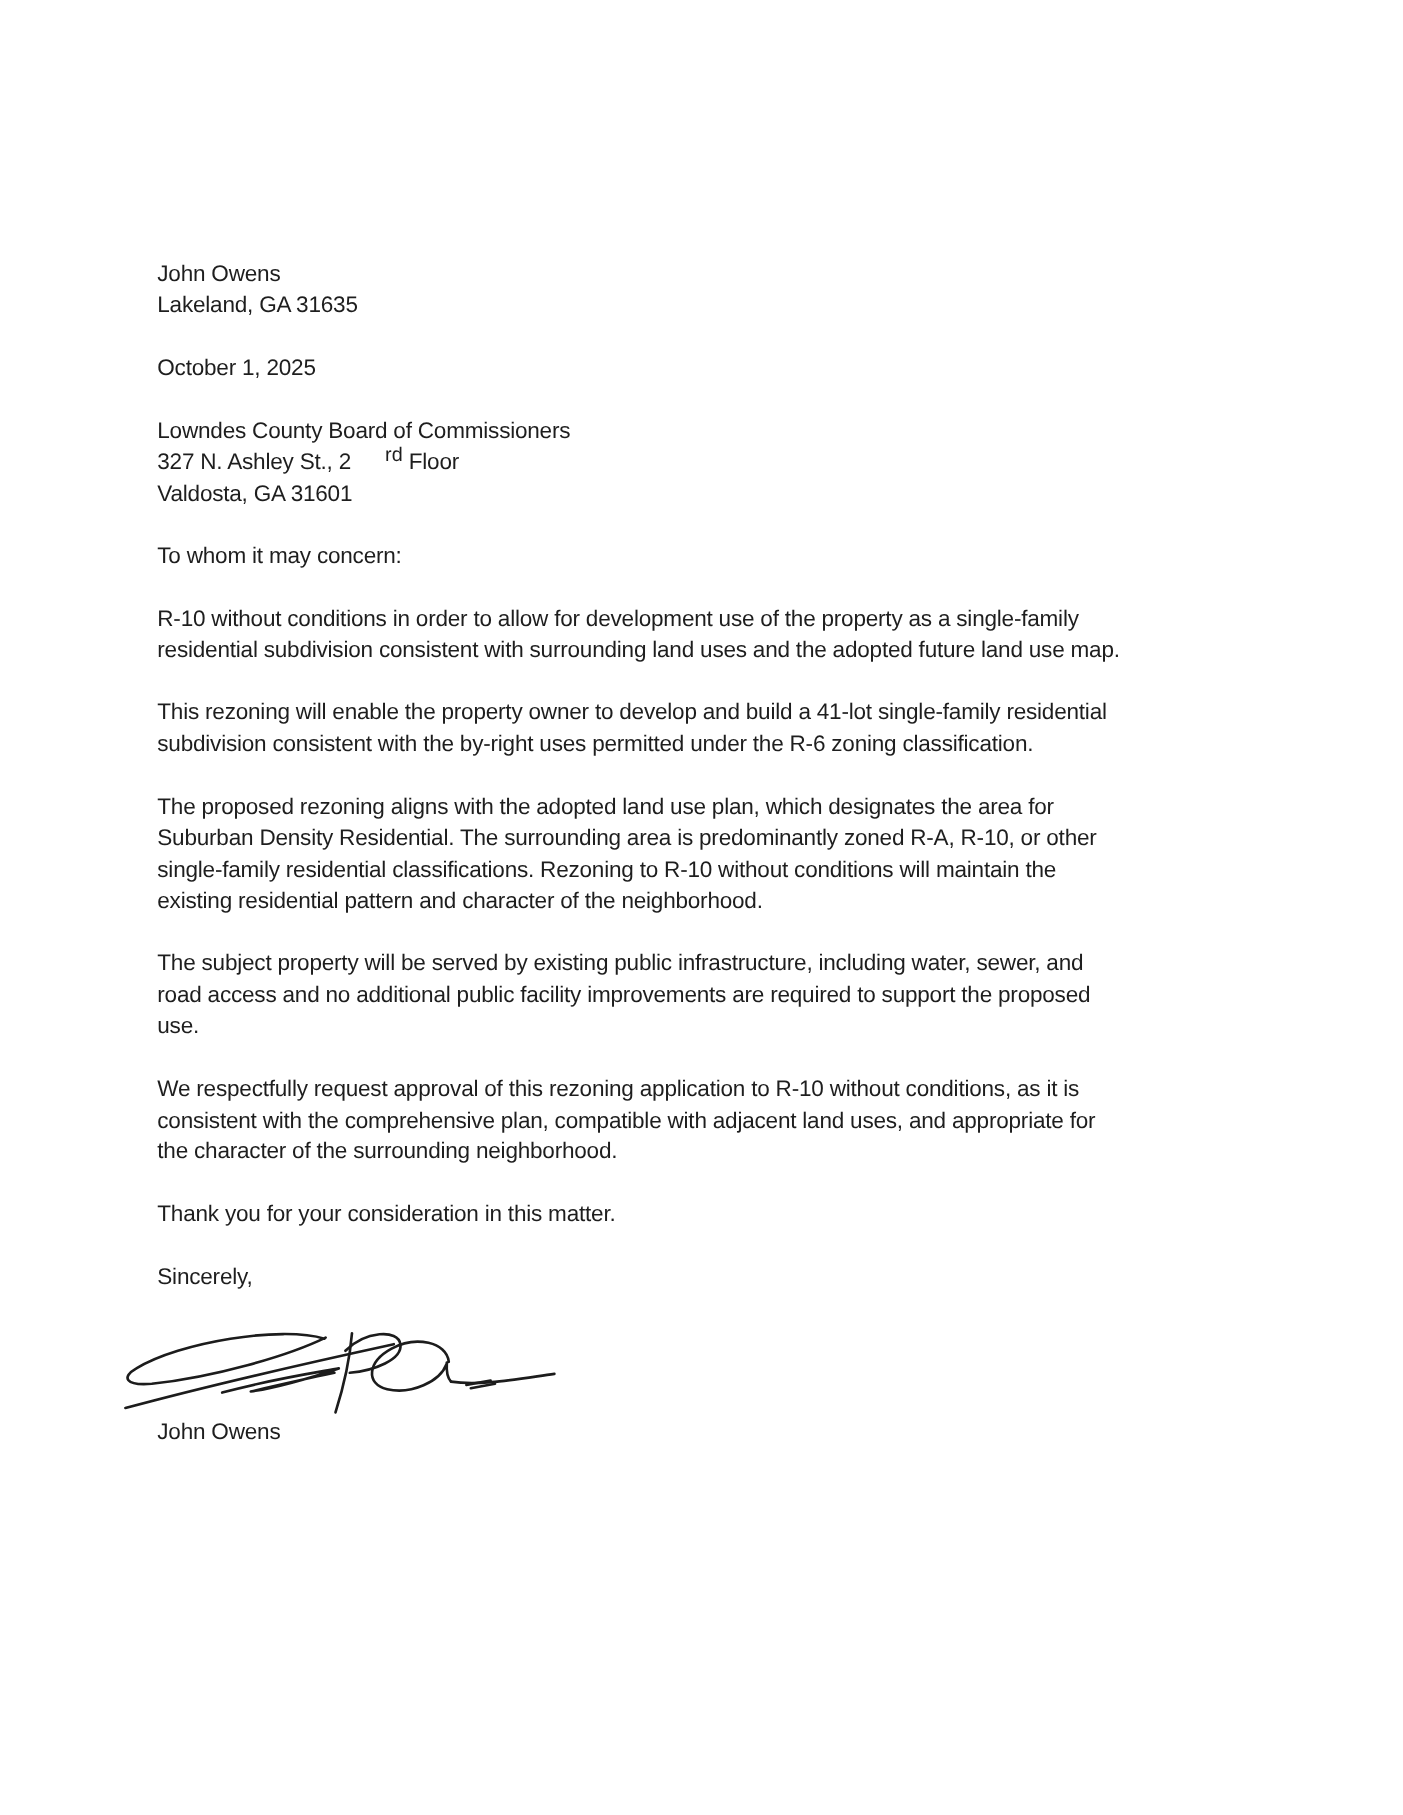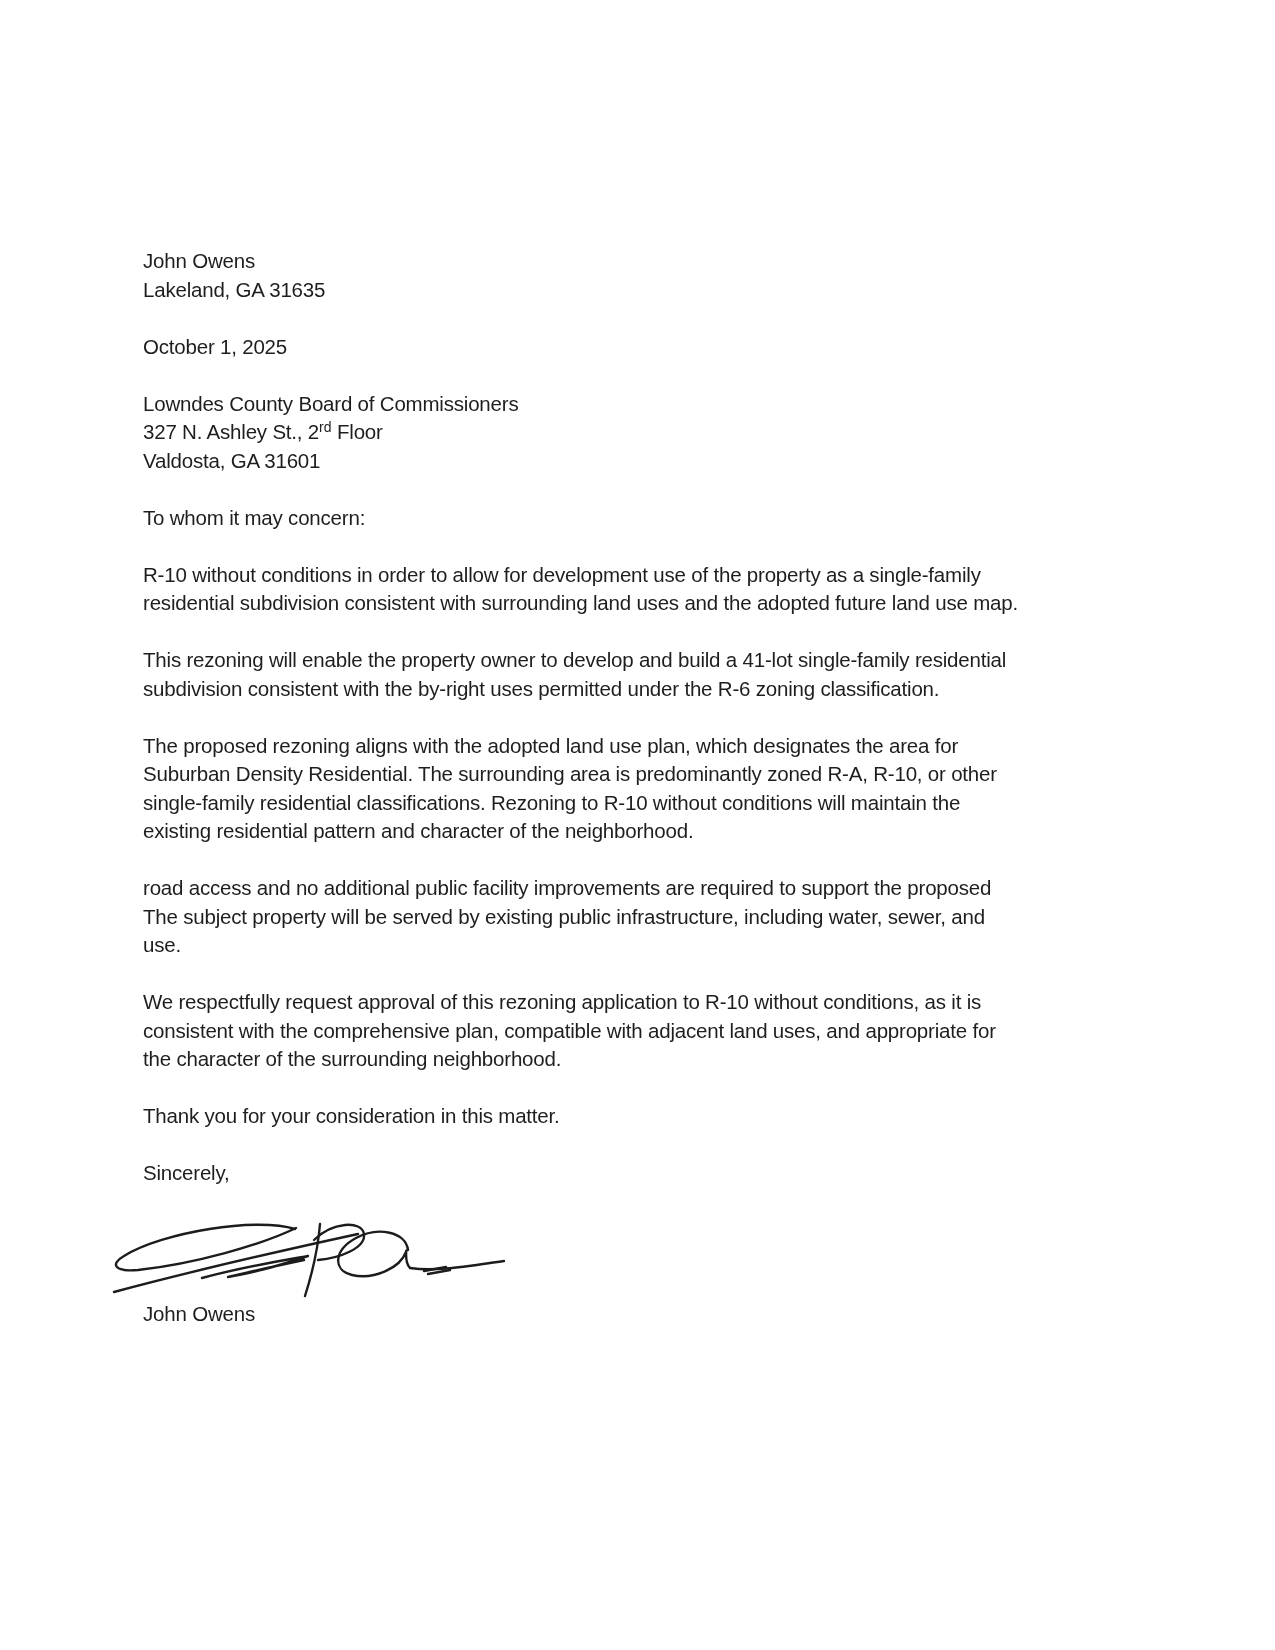--- a/index.html
+++ b/index.html
@@ -7,35 +7,36 @@
   .page {
     position: relative;
     width: 1275px;
     height: 1650px;
     background: #ffffff;
     overflow: hidden;
   }
   .content {
     position: absolute;
     left: 143px;
-    top: 247px;
+    top: 235px;
     width: 975px;
     font-family: "Liberation Sans", sans-serif;
     font-size: 20.5px;
     line-height: 28.5px;
     letter-spacing: -0.2px;
     color: #1e1e1e;
   }
   .block { margin-bottom: 28.5px; }
   .line { white-space: nowrap; }
   sup.ordinal {
-    font-size: 14px;
+    font-size: 18px;
     line-height: 0;
     vertical-align: 7px;
     letter-spacing: 0;
+    margin-left: 31px;
   }
   .closing { margin-top: 28.5px; }
   .signature-wrap {
     margin-left: -37px;
     margin-top: 3px;
     height: 84px;
   }
   .signature-wrap svg { display: block; }
   .sig-stroke {
     fill: none;
@@ -77,22 +78,22 @@
     </div>
 
     <div class="block">
       <div class="line">The proposed rezoning aligns with the adopted land use plan, which designates the area for</div>
       <div class="line">Suburban Density Residential. The surrounding area is predominantly zoned R-A, R-10, or other</div>
       <div class="line">single-family residential classifications. Rezoning to R-10 without conditions will maintain the</div>
       <div class="line">existing residential pattern and character of the neighborhood.</div>
     </div>
 
     <div class="block">
+      <div class="line">The subject property will be served by existing public infrastructure, including water, sewer, and</div>
       <div class="line">road access and no additional public facility improvements are required to support the proposed</div>
-      <div class="line">The subject property will be served by existing public infrastructure, including water, sewer, and</div>
       <div class="line">use.</div>
     </div>
 
     <div class="block">
       <div class="line">We respectfully request approval of this rezoning application to R-10 without conditions, as it is</div>
       <div class="line">consistent with the comprehensive plan, compatible with adjacent land uses, and appropriate for</div>
       <div class="line">the character of the surrounding neighborhood.</div>
     </div>
 
     <div class="block">

